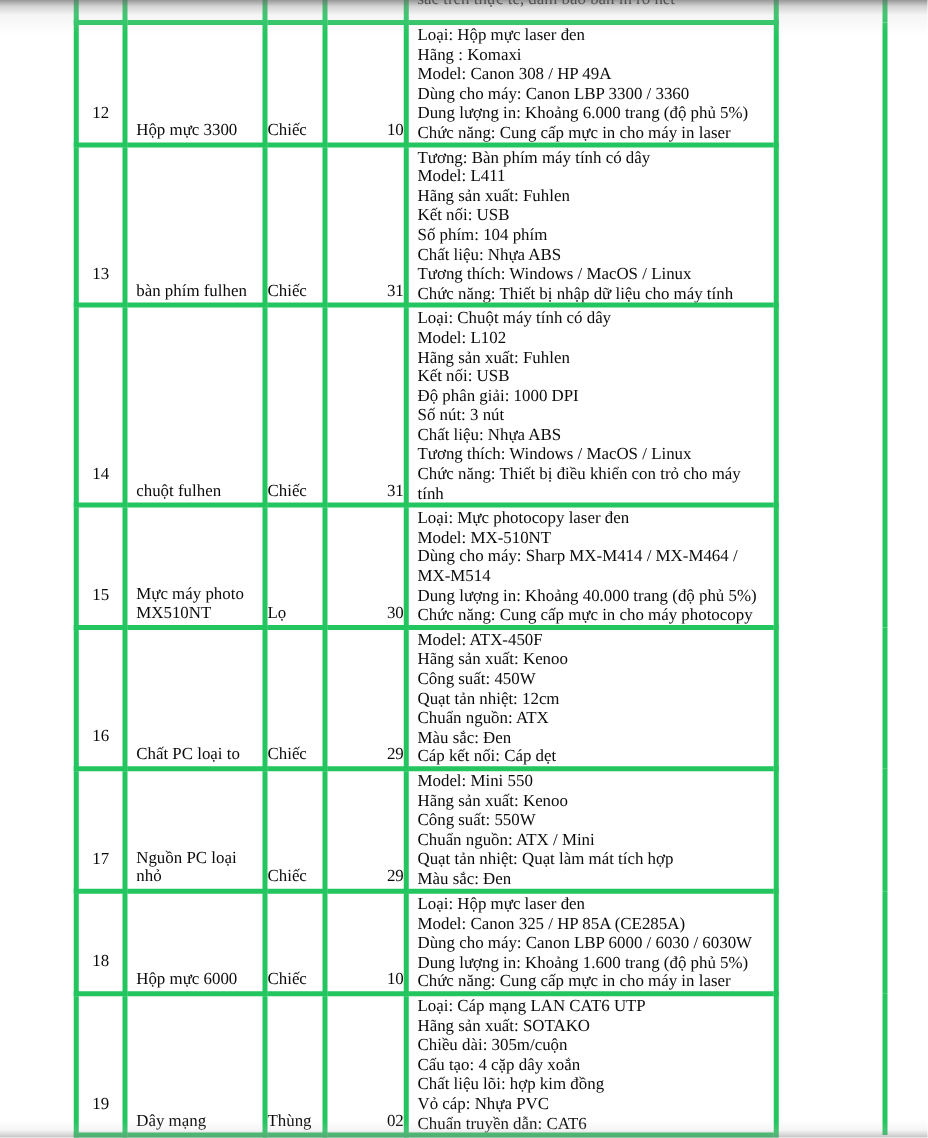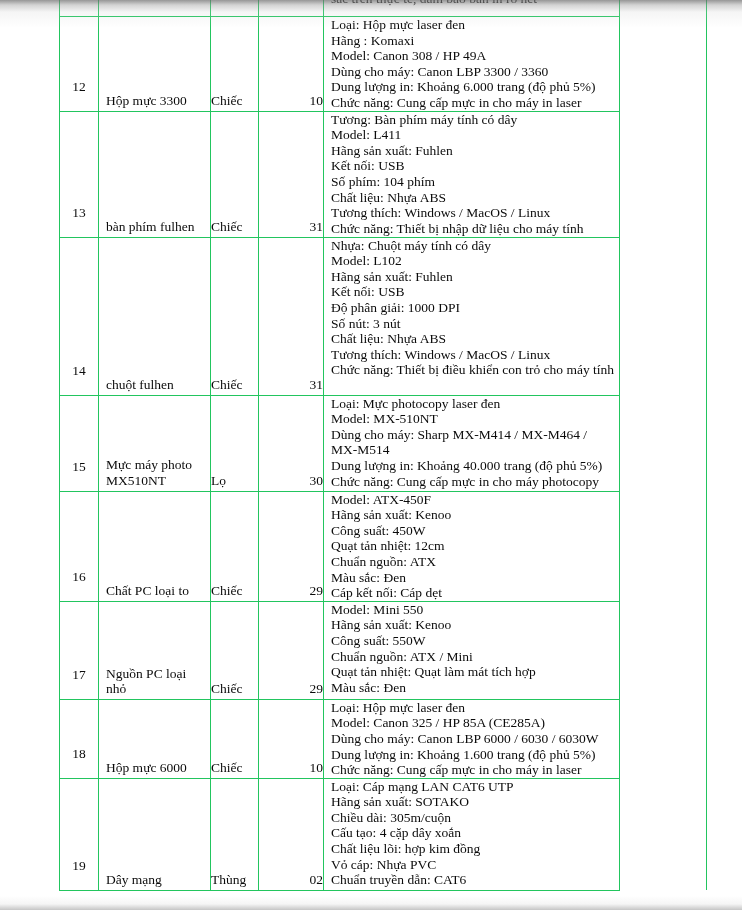--- a/index.html
+++ b/index.html
@@ -21,21 +21,21 @@
     background: #ffffff;
   }
   table.spec-table {
     position: absolute;
     left: 59px;
     top: 0;
     border-collapse: collapse;
     table-layout: fixed;
   }
   td {
-    border: 1px solid #22c55e;
+    border: 4px solid #22c55e;
     font-size: 13.5px;
     line-height: 15.6px;
     padding: 0;
     vertical-align: bottom;
     overflow: hidden;
     word-wrap: break-word;
   }
   .c-no   { text-align: center; padding-bottom: 16px; }
   .c-name { padding: 4px 4px 2px 7px; }
   .c-unit { text-align: left; padding-bottom: 2px; }
@@ -126,21 +126,21 @@
             </div>
           </td>
         </tr>
         <tr style="height: 158px;">
           <td class="c-no">14</td>
           <td class="c-name">chuột fulhen</td>
           <td class="c-unit">Chiếc</td>
           <td class="c-qty">31</td>
           <td class="c-desc">
             <div class="desc-inner">
-              <div class="spec-line">Nhựa: Chuột máy tính có dây</div>
+              <div class="spec-line">Loại: Chuột máy tính có dây</div>
               <div class="spec-line">Model: L102</div>
               <div class="spec-line">Hãng sản xuất: Fuhlen</div>
               <div class="spec-line">Kết nối: USB</div>
               <div class="spec-line">Độ phân giải: 1000 DPI</div>
               <div class="spec-line">Số nút: 3 nút</div>
               <div class="spec-line">Chất liệu: Nhựa ABS</div>
               <div class="spec-line">Tương thích: Windows / MacOS / Linux</div>
               <div class="spec-line">Chức năng: Thiết bị điều khiển con trỏ cho máy tính</div>
             </div>
           </td>

